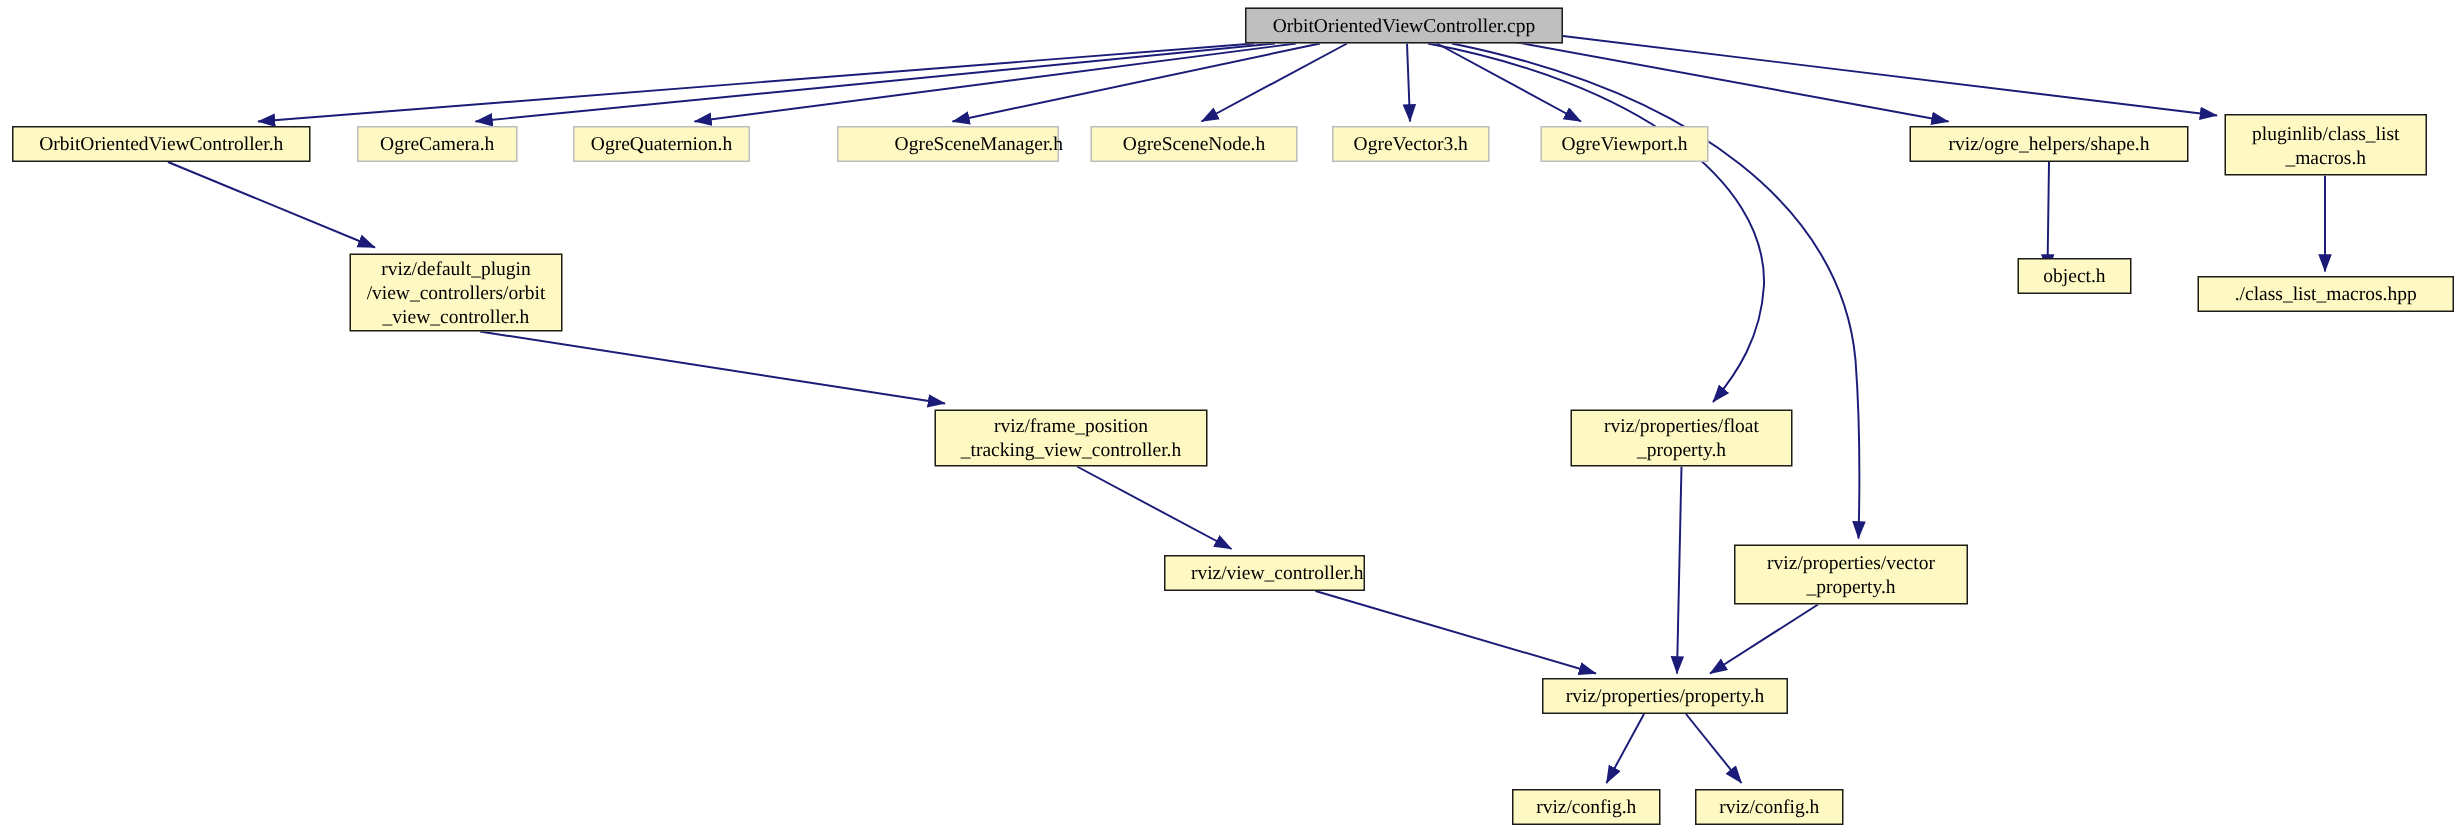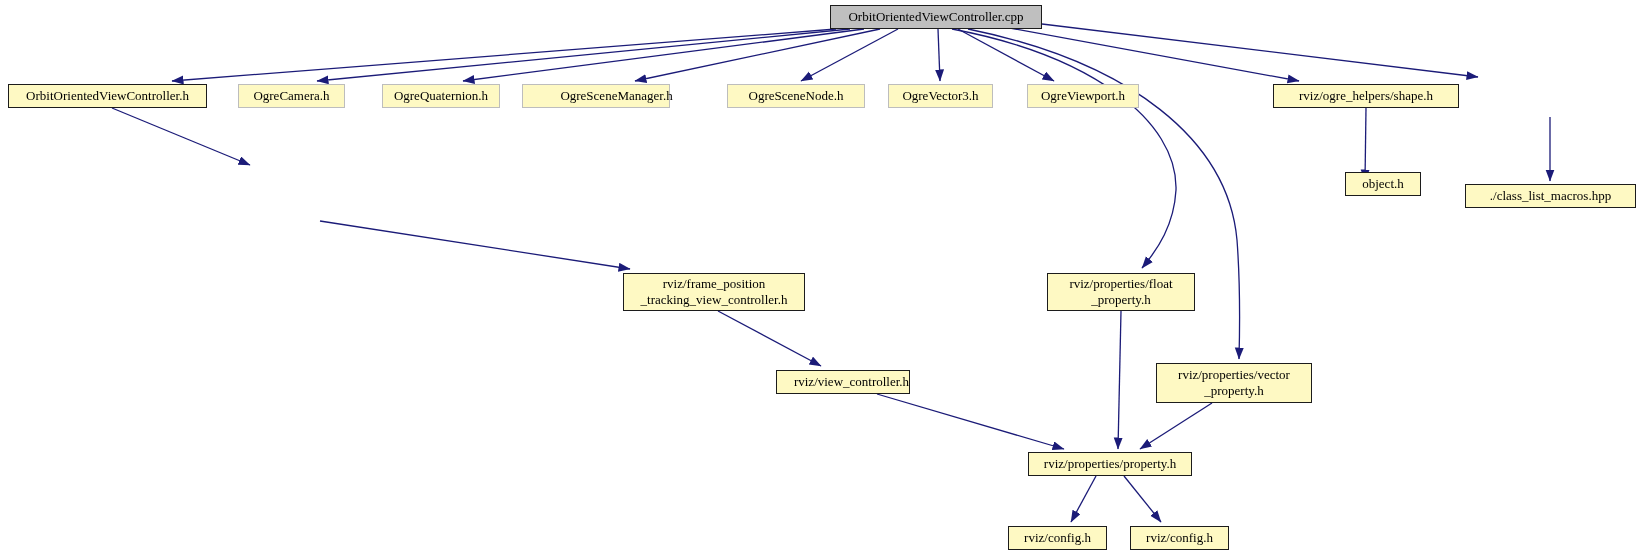--- a/index.html
+++ b/index.html
@@ -44,25 +44,30 @@
       <path d="M1121,311 L1118,449" class="edge" marker-end="url(#arrow)"></path>
       <path d="M1212,403 L1140,449" class="edge" marker-end="url(#arrow)"></path>
       <path d="M1096,476 L1071,522" class="edge" marker-end="url(#arrow)"></path>
       <path d="M1124,476 L1161,522" class="edge" marker-end="url(#arrow)"></path>
     </svg>
 
 <div class="node main" style="left: 830px; top: 5px; width: 212px; height: 24px;">OrbitOrientedViewController.cpp</div>
     <div class="node linked" style="left: 8px; top: 84px; width: 199px; height: 24px;">OrbitOrientedViewController.h</div>
     <div class="node plain" style="left: 238px; top: 84px; width: 107px; height: 24px;">OgreCamera.h</div>
     <div class="node plain" style="left: 382px; top: 84px; width: 118px; height: 24px;">OgreQuaternion.h</div>
-    <div class="node plain" style="left: 522px; top: 84px; width: 148px; height: 24px; padding-left: 44px;">OgreSceneManager.h</div>
+    <div class="node plain" style="left: 558px; top: 84px; width: 148px; height: 24px; padding-left: 44px;">OgreSceneManager.h</div>
     <div class="node plain" style="left: 727px; top: 84px; width: 138px; height: 24px;">OgreSceneNode.h</div>
     <div class="node plain" style="left: 888px; top: 84px; width: 105px; height: 24px; text-align: center;">OgreVector3.h</div>
     <div class="node plain" style="left: 1027px; top: 84px; width: 112px; height: 24px;">OgreViewport.h</div>
     <div class="node linked" style="left: 1273px; top: 84px; width: 186px; height: 24px;">rviz/ogre_helpers/shape.h</div>
+    <div class="node linked" style="left: 1483px; top: 76px; width: 135px; height: 41px;">pluginlib/class_list
+_macros.h</div>
+    <div class="node linked" style="left: 233px; top: 169px; width: 142px; height: 52px;">rviz/default_plugin
+/view_controllers/orbit
+_view_controller.h</div>
     <div class="node linked" style="left: 1327px; top: 172px; width: 76px; height: 24px; margin-left: 18px;">object.h</div>
     <div class="node linked" style="left: 1465px; top: 184px; width: 171px; height: 24px;">./class_list_macros.hpp</div>
     <div class="node linked" style="left: 623px; top: 273px; width: 182px; height: 38px;">rviz/frame_position
 _tracking_view_controller.h</div>
     <div class="node linked" style="left: 1047px; top: 273px; width: 148px; height: 38px;">rviz/properties/float
 _property.h</div>
     <div class="node linked" style="left: 776px; top: 370px; width: 134px; height: 24px; padding-left: 20px;">rviz/view_controller.h</div>
     <div class="node linked" style="left: 1156px; top: 363px; width: 156px; height: 40px;">rviz/properties/vector
 _property.h</div>
     <div class="node linked" style="left: 1028px; top: 452px; width: 164px; height: 24px;">rviz/properties/property.h</div>

